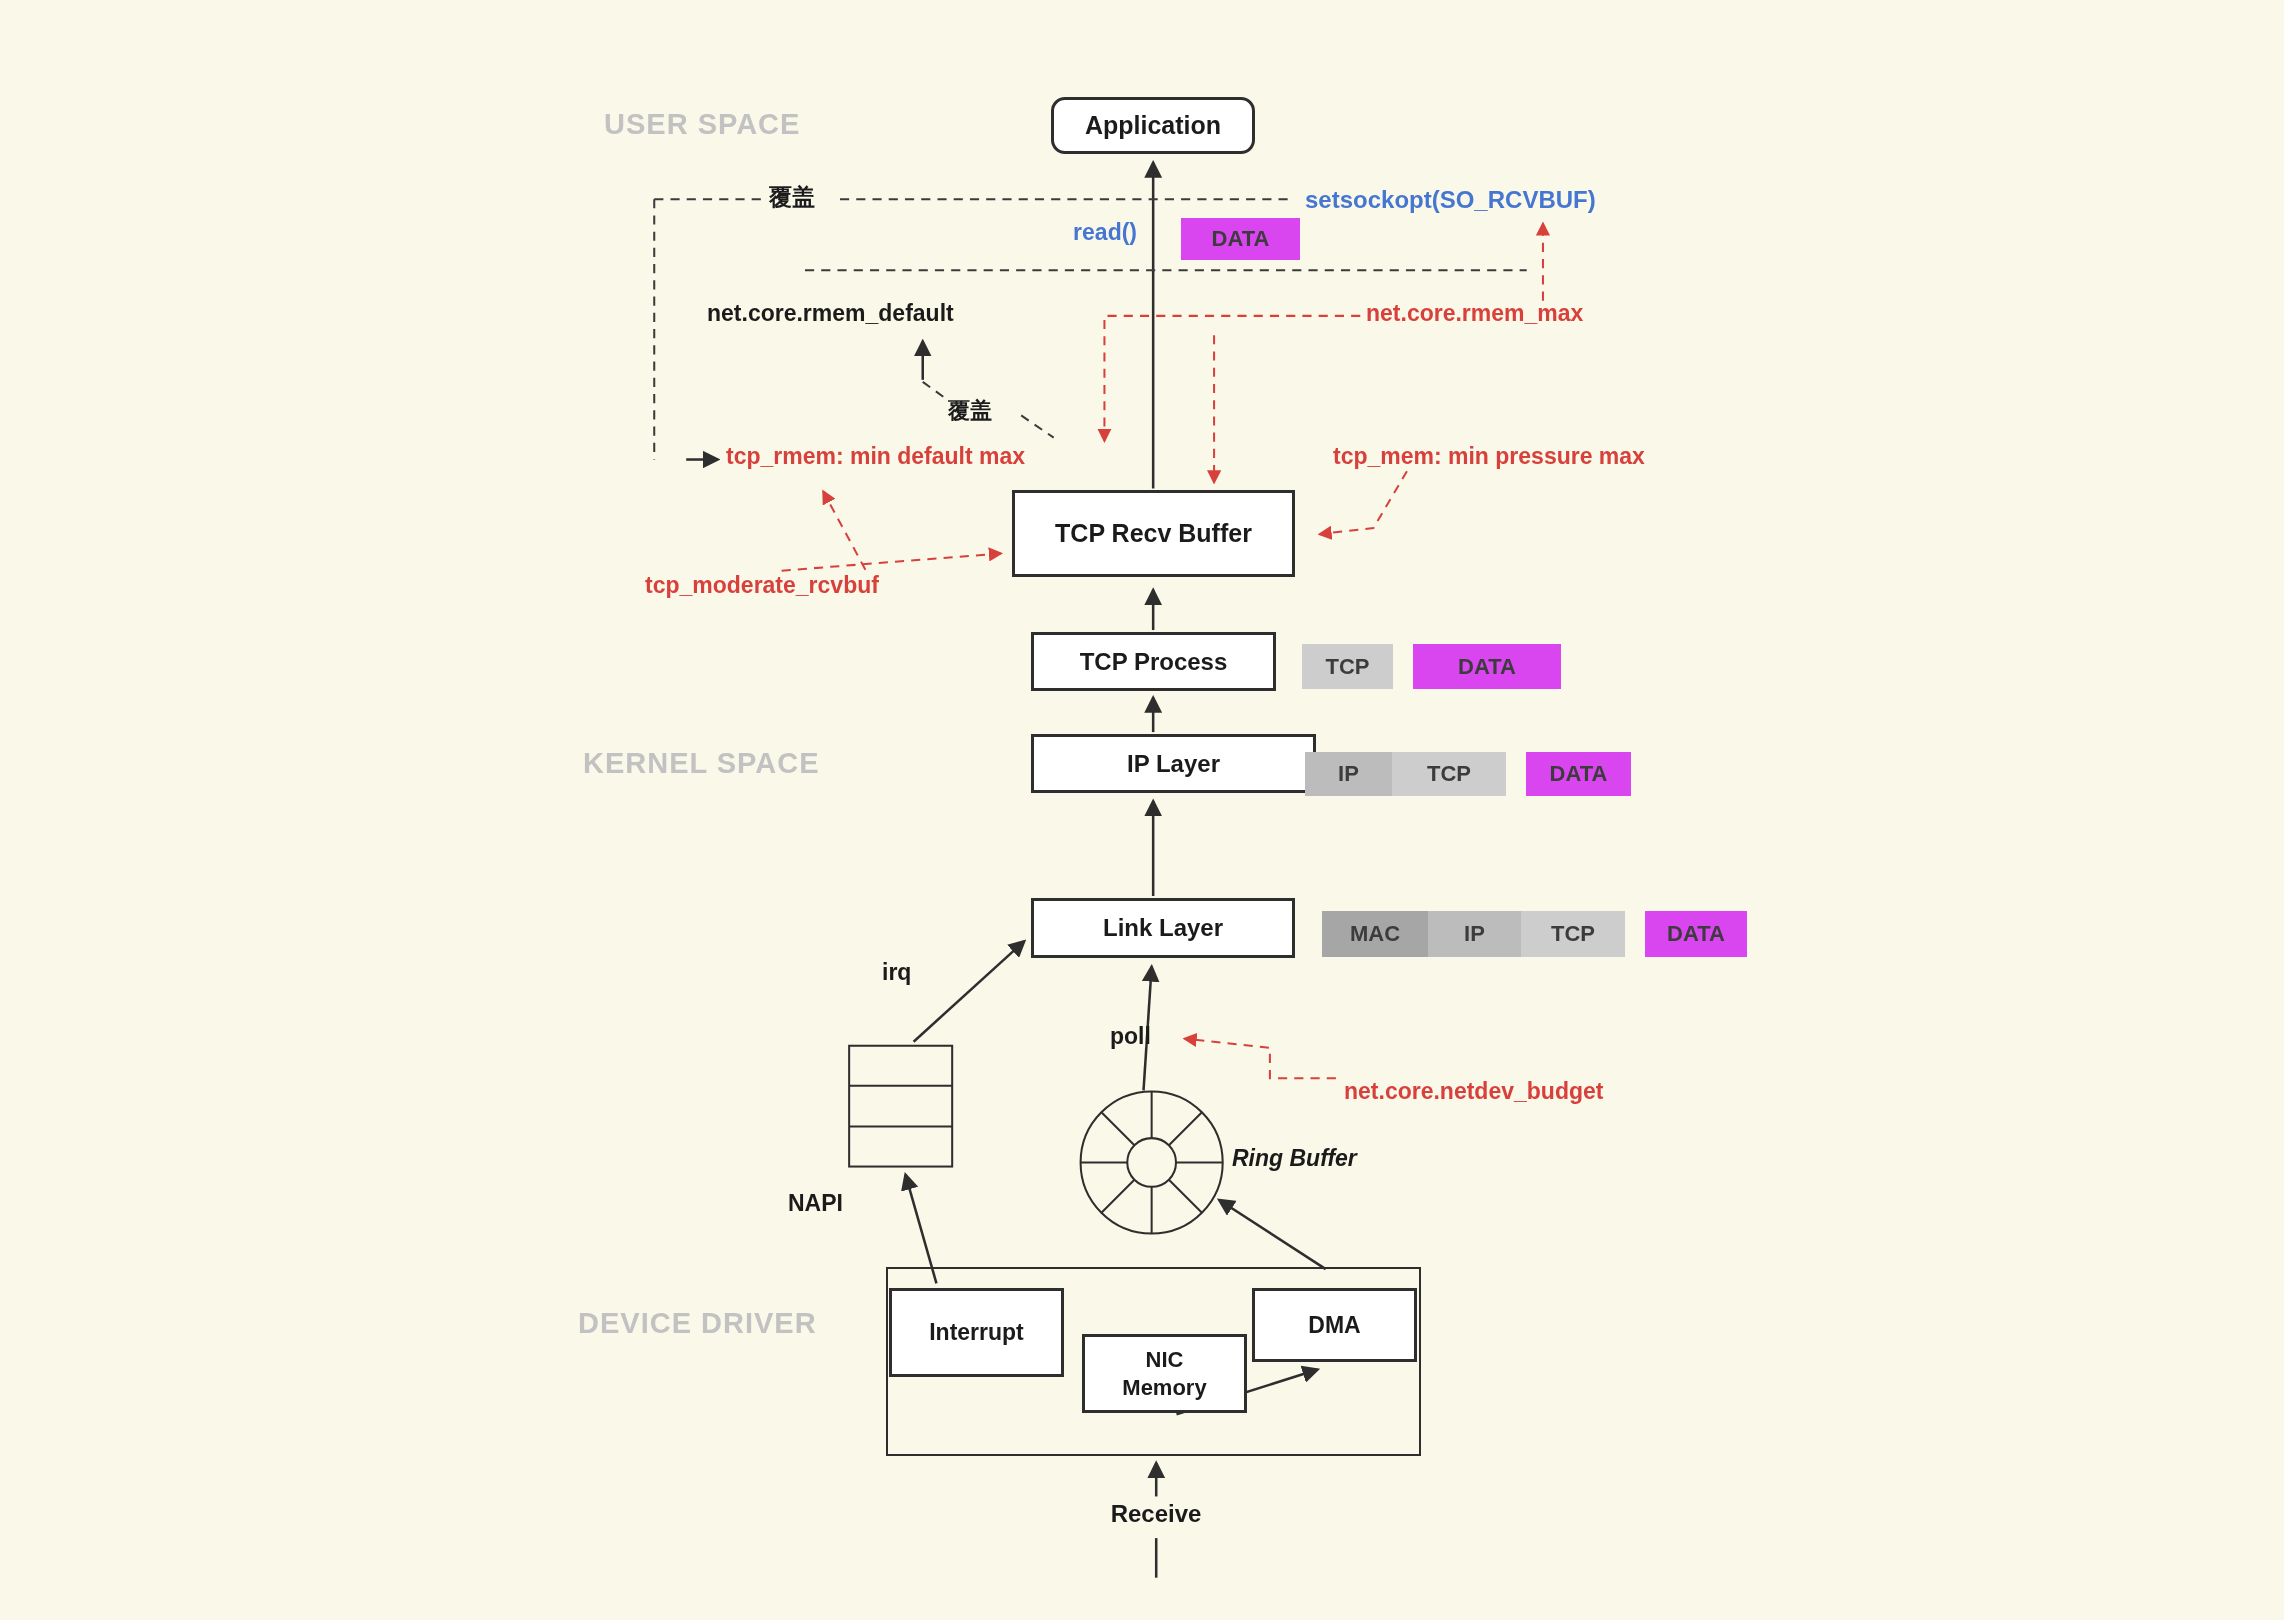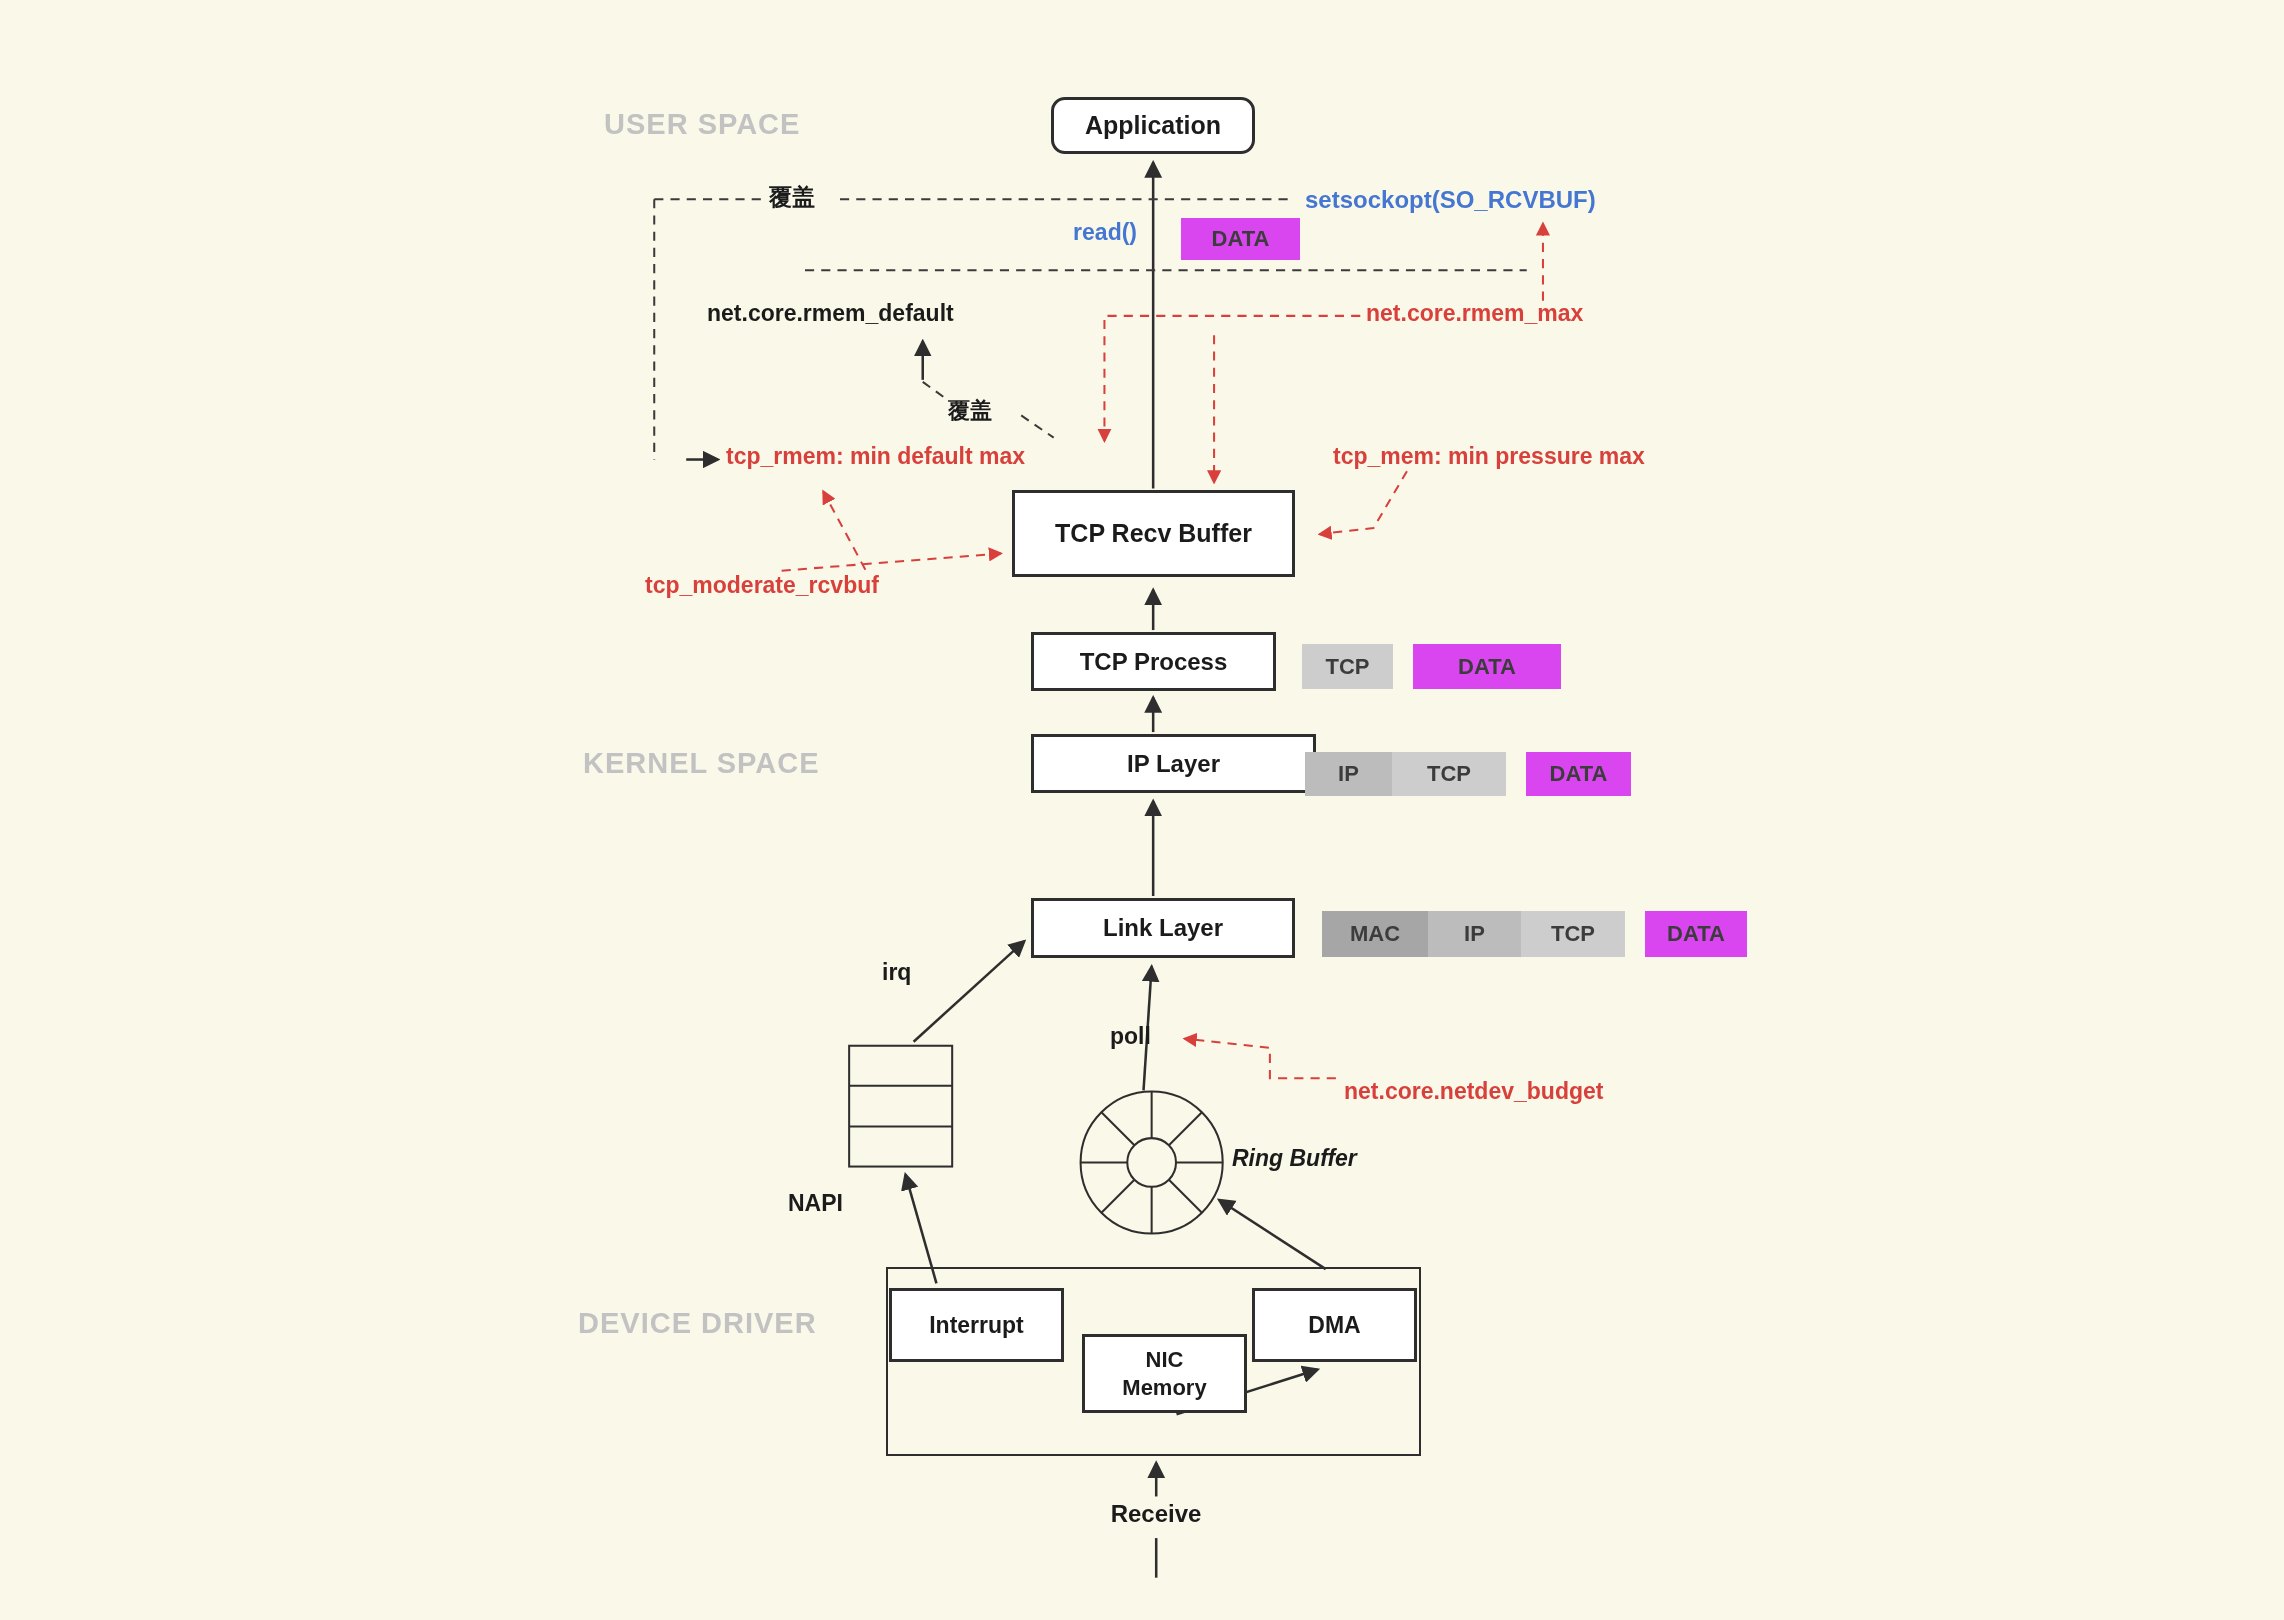--- a/index.html
+++ b/index.html
@@ -119,21 +119,21 @@
   <div class="section" style="left:583px;top:747px;">KERNEL SPACE</div>
   <div class="section" style="left:578px;top:1307px;">DEVICE DRIVER</div>
 
   <div class="node rounded" style="left:1051px;top:97px;width:204px;height:57px;font-size:25px;">Application</div>
   <div class="node" style="left:1012px;top:490px;width:283px;height:87px;font-size:25px;">TCP Recv Buffer</div>
   <div class="node" style="left:1031px;top:632px;width:245px;height:59px;">TCP Process</div>
   <div class="node" style="left:1031px;top:734px;width:285px;height:59px;">IP Layer</div>
   <div class="node" style="left:1031px;top:898px;width:264px;height:60px;">Link Layer</div>
 
   <div class="outer-box" style="left:886px;top:1267px;width:535px;height:189px;"></div>
-  <div class="node" style="left:889px;top:1288px;width:175px;height:74px;font-size:23px;">Interrupt</div>
+  <div class="node" style="left:889px;top:1288px;width:175px;height:89px;font-size:23px;">Interrupt</div>
   <div class="node" style="left:1252px;top:1288px;width:165px;height:74px;font-size:23px;">DMA</div>
   <div class="node" style="left:1082px;top:1334px;width:165px;height:79px;font-size:22px;">
     <span class="wrap-narrow">NIC Memory</span>
   </div>
 
   <div class="packet" style="left:1161px;top:218px;height:42px;">
     <div class="seg seg-data" style="width:119px;">DATA</div>
   </div>
   <div class="packet" style="left:1302px;top:644px;height:45px;">
     <div class="seg seg-tcp" style="width:91px;">TCP</div>

